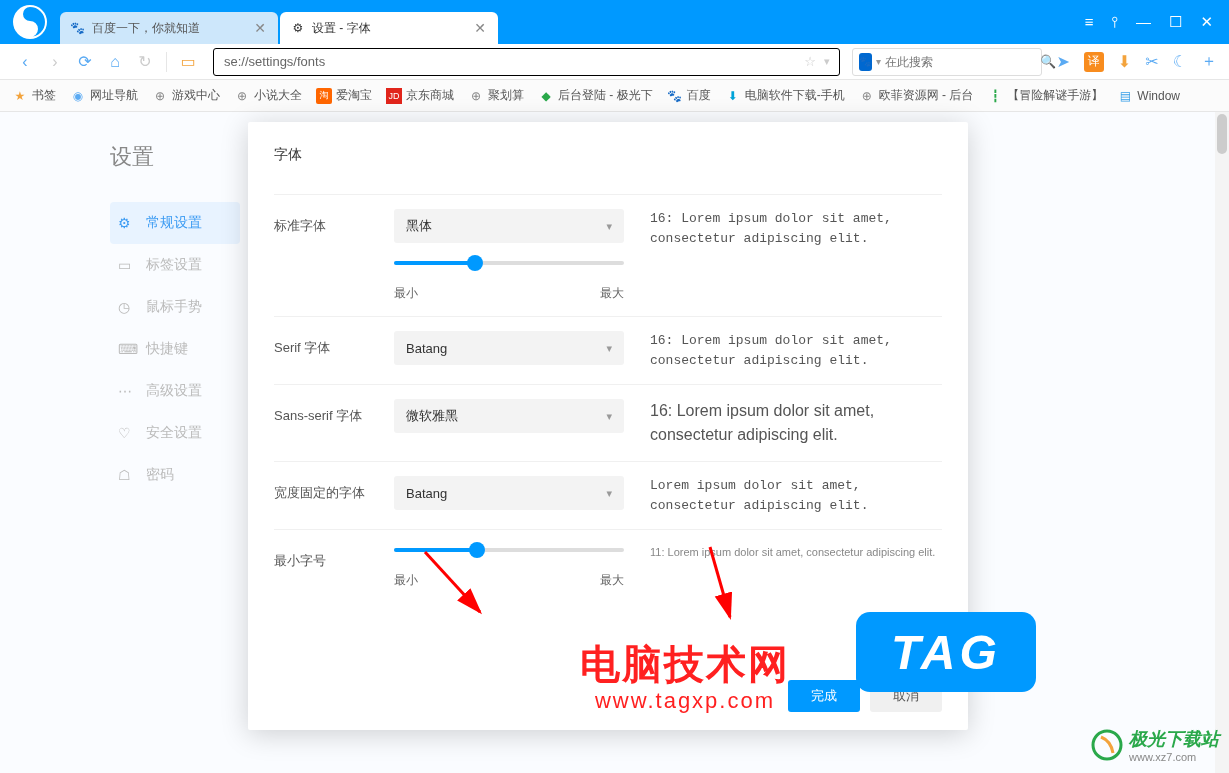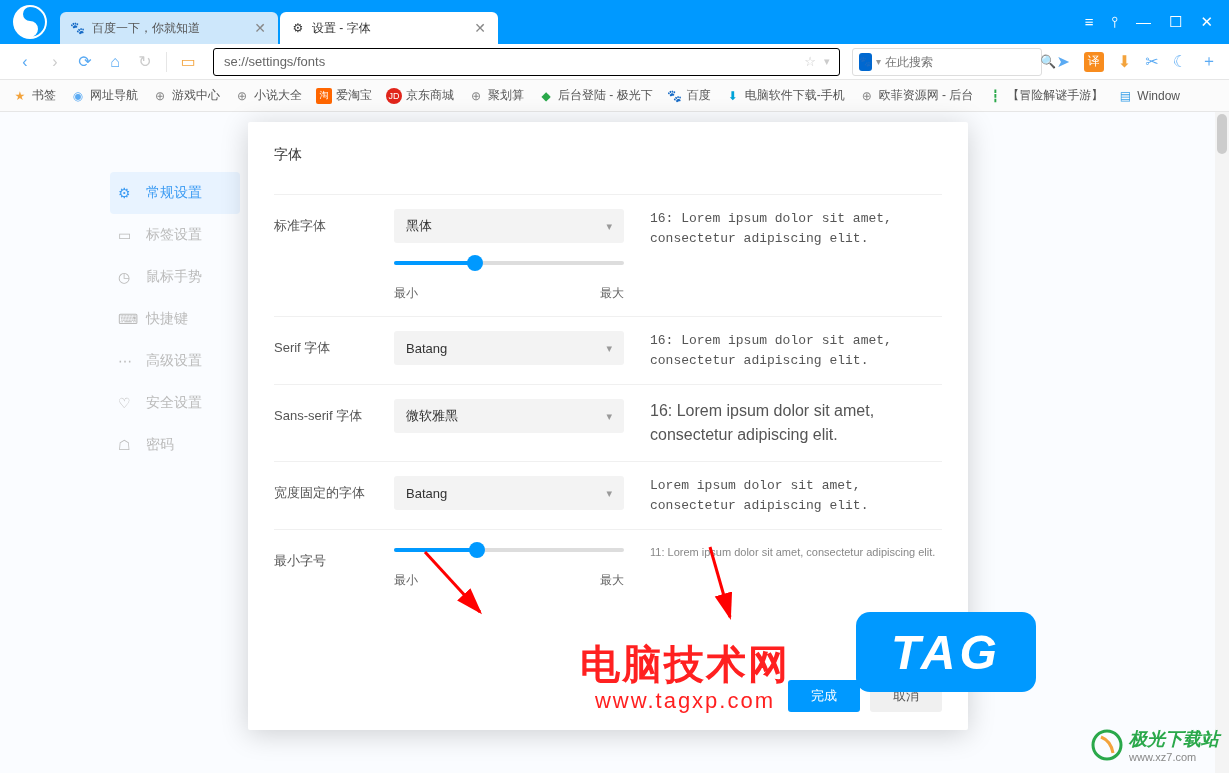--- a/index.html
+++ b/index.html
@@ -160,21 +160,21 @@
     </div>
   <div class="bm-item">
       <span class="bm-icon" style="color:#888">⊕</span>
       <span>小说大全</span>
     </div>
   <div class="bm-item">
       <span class="bm-icon" style="background:#ff6600;color:#fff;font-size:9px;padding:1px 2px;border-radius:2px">淘</span>
       <span>爱淘宝</span>
     </div>
   <div class="bm-item">
-      <span class="bm-icon" style="background:#e1251b;color:#fff;font-size:9px;padding:1px 2px;border-radius:8px">JD</span>
+      <span class="bm-icon" style="background:#e1251b;color:#fff;font-size:9px;padding:1px 2px;border-radius:0">JD</span>
       <span>京东商城</span>
     </div>
   <div class="bm-item">
       <span class="bm-icon" style="color:#888">⊕</span>
       <span>聚划算</span>
     </div>
   <div class="bm-item">
       <span class="bm-icon" style="color:#2aa84a">◆</span>
       <span>后台登陆 - 极光下</span>
     </div>
@@ -196,20 +196,21 @@
     </div>
   <div class="bm-item">
       <span class="bm-icon" style="color:#3aa0e8">▤</span>
       <span>Window</span>
     </div>
 </div>
 
 <div class="content">
   <div class="settings-page">
     <div class="left-col">
+      <div class="settings-title">设置</div>
       <div class="sidebar-menu">
         <div class="sidebar-item active">
             <span class="sicon2">⚙</span>
             <span>常规设置</span>
           </div>
         <div class="sidebar-item">
             <span class="sicon2">▭</span>
             <span>标签设置</span>
           </div>
         <div class="sidebar-item">

